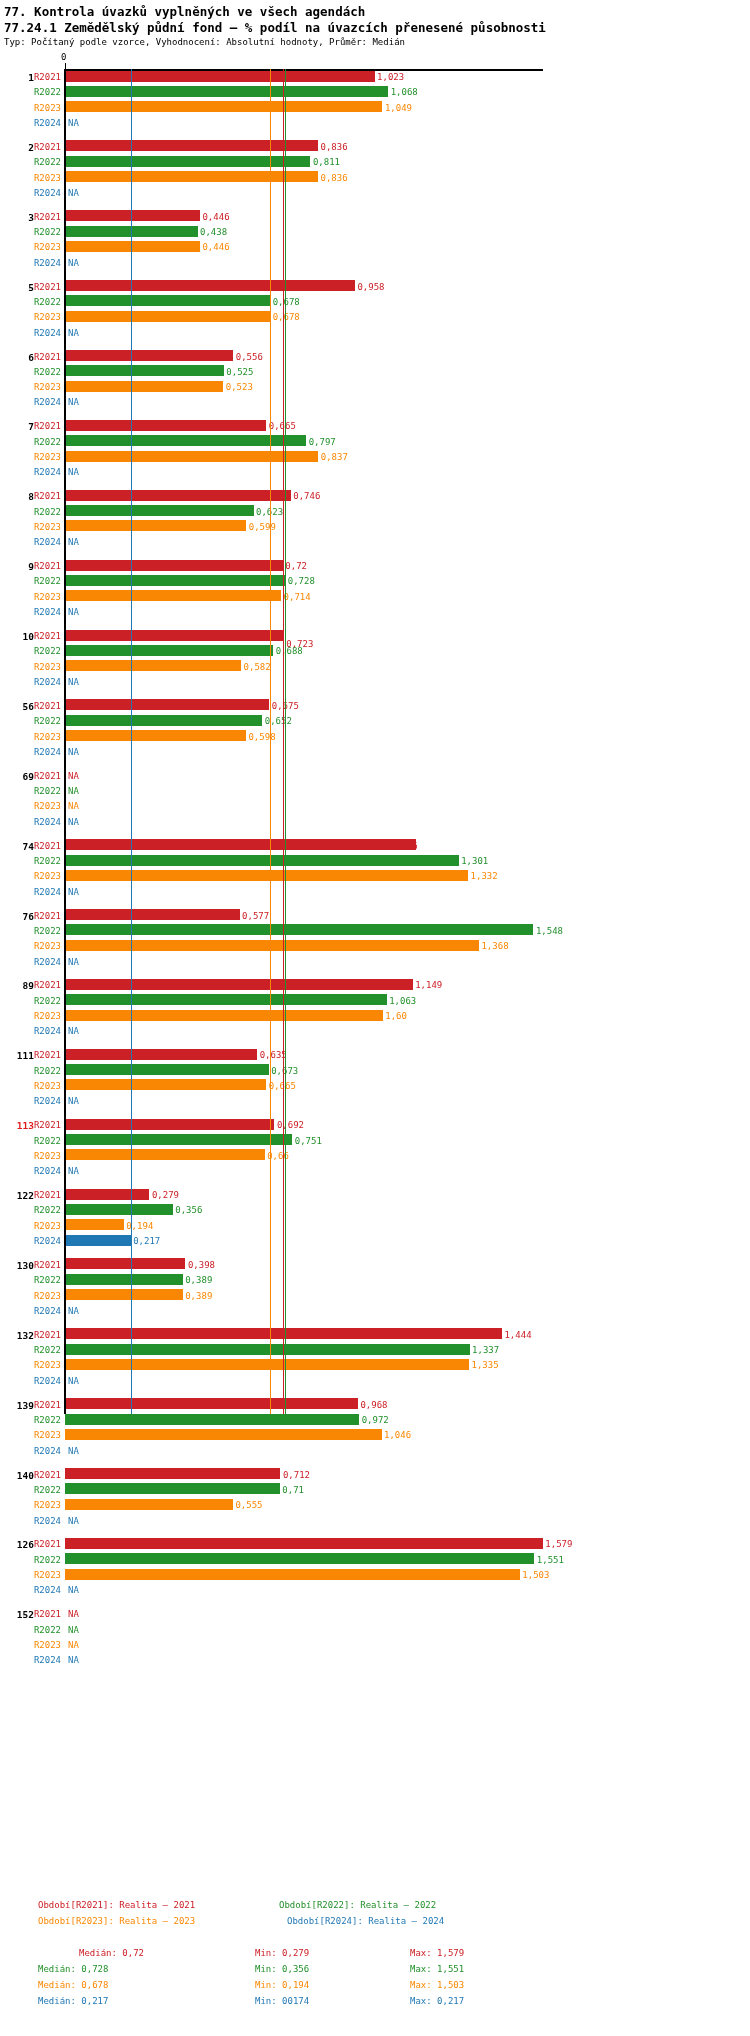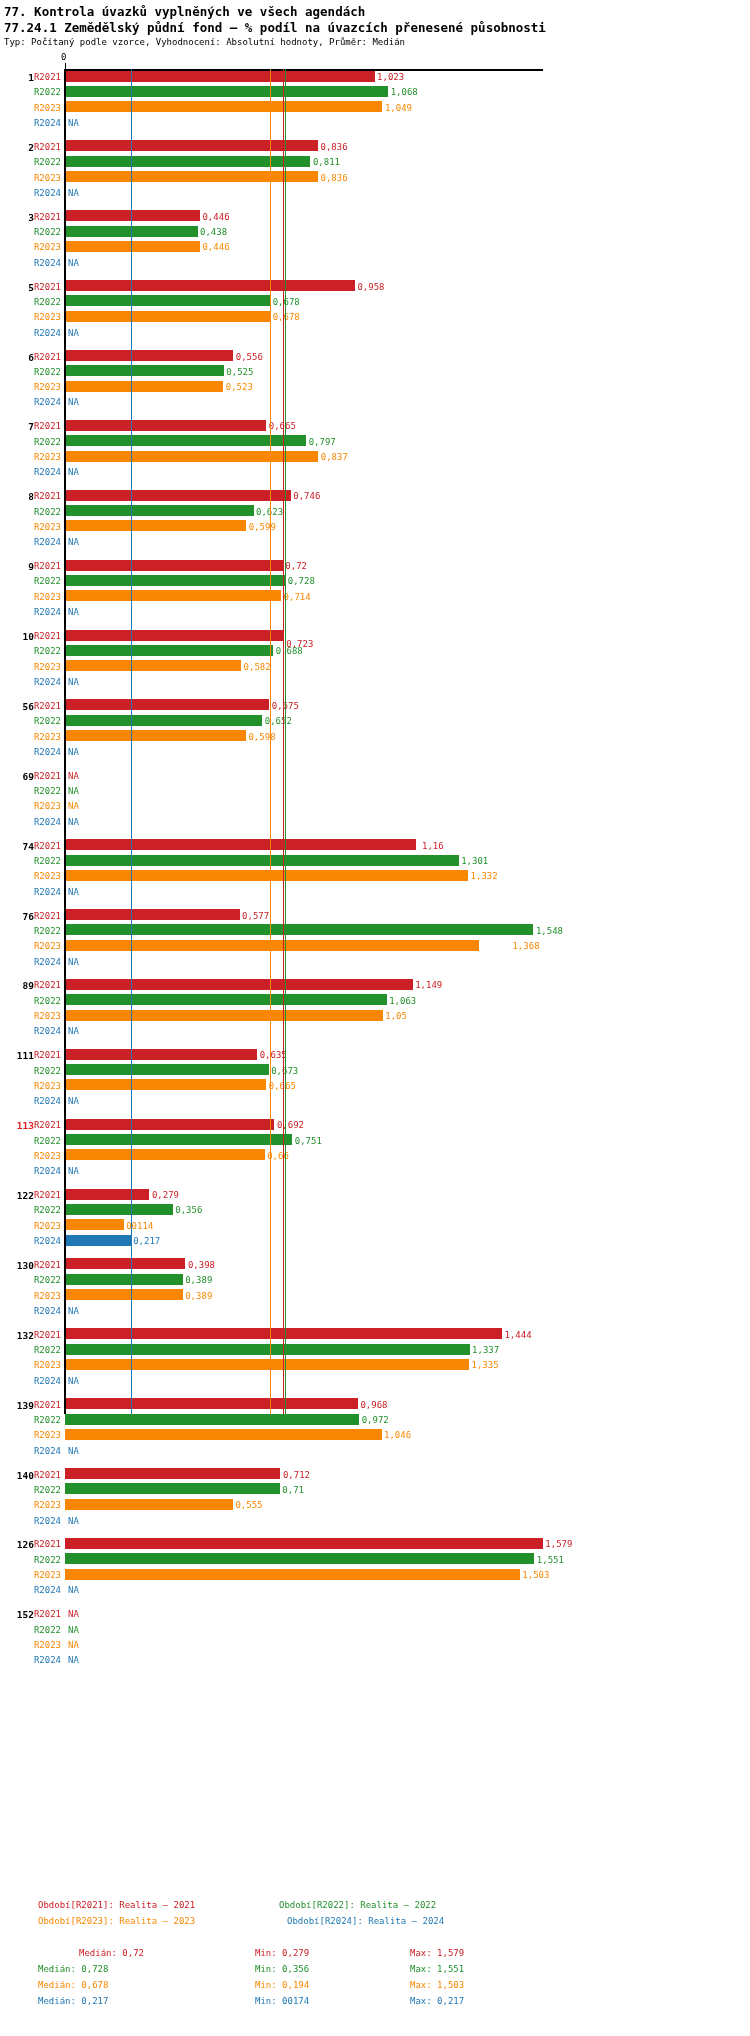--- a/index.html
+++ b/index.html
@@ -178,51 +178,51 @@
       <div class="na c2021" style="left: 68px; top: 718.8px;">NA</div>
       <div class="ser-label c2022" style="left: 25px; top: 734.12px;">R2022</div>
       <div class="na c2022" style="left: 68px; top: 734.12px;">NA</div>
       <div class="ser-label c2023" style="left: 25px; top: 749.44px;">R2023</div>
       <div class="na c2023" style="left: 68px; top: 749.44px;">NA</div>
       <div class="ser-label c2024" style="left: 25px; top: 764.76px;">R2024</div>
       <div class="na c2024" style="left: 68px; top: 764.76px;">NA</div>
       <div class="grp-label" style="left: 0px; top: 788.68px;">74</div>
       <div class="ser-label c2021" style="left: 25px; top: 788.68px;">R2021</div>
       <div class="bar b2021" style="left: 65px; top: 787.18px; width: 351.016px;"></div>
-      <div class="val c2021" style="left: 422px; top: 788.68px;">1,16</div>
+      <div class="val c2021" style="left: 396px; top: 788.68px;">1,16</div>
       <div class="ser-label c2022" style="left: 25px; top: 804px;">R2022</div>
       <div class="bar b2022" style="left: 65px; top: 802.5px; width: 393.683px;"></div>
       <div class="val c2022" style="left: 461.183px; top: 804px;">1,301</div>
       <div class="ser-label c2023" style="left: 25px; top: 819.32px;">R2023</div>
       <div class="bar b2023" style="left: 65px; top: 817.82px; width: 403.063px;"></div>
       <div class="val c2023" style="left: 470.563px; top: 819.32px;">1,332</div>
       <div class="ser-label c2024" style="left: 25px; top: 834.64px;">R2024</div>
       <div class="na c2024" style="left: 68px; top: 834.64px;">NA</div>
       <div class="grp-label" style="left: 0px; top: 858.56px;">76</div>
       <div class="ser-label c2021" style="left: 25px; top: 858.56px;">R2021</div>
       <div class="bar b2021" style="left: 65px; top: 857.06px; width: 174.6px;"></div>
       <div class="val c2021" style="left: 242.1px; top: 858.56px;">0,577</div>
       <div class="ser-label c2022" style="left: 25px; top: 873.88px;">R2022</div>
       <div class="bar b2022" style="left: 65px; top: 872.38px; width: 468.425px;"></div>
       <div class="val c2022" style="left: 535.925px; top: 873.88px;">1,548</div>
       <div class="ser-label c2023" style="left: 25px; top: 889.2px;">R2023</div>
       <div class="bar b2023" style="left: 65px; top: 887.7px; width: 413.957px;"></div>
-      <div class="val c2023" style="left: 481.457px; top: 889.2px; margin-left: 31px;">1,368</div>
+      <div class="val c2023" style="left: 481.457px; top: 889.2px;">1,368</div>
       <div class="ser-label c2024" style="left: 25px; top: 904.52px;">R2024</div>
       <div class="na c2024" style="left: 68px; top: 904.52px;">NA</div>
       <div class="grp-label" style="left: 0px; top: 928.44px;">89</div>
       <div class="ser-label c2021" style="left: 25px; top: 928.44px;">R2021</div>
       <div class="bar b2021" style="left: 65px; top: 926.94px; width: 347.687px;"></div>
       <div class="val c2021" style="left: 415.187px; top: 928.44px;">1,149</div>
       <div class="ser-label c2022" style="left: 25px; top: 943.76px;">R2022</div>
       <div class="bar b2022" style="left: 65px; top: 942.26px; width: 321.664px;"></div>
       <div class="val c2022" style="left: 389.164px; top: 943.76px;">1,063</div>
       <div class="ser-label c2023" style="left: 25px; top: 959.08px;">R2023</div>
       <div class="bar b2023" style="left: 65px; top: 957.58px; width: 317.73px;"></div>
-      <div class="val c2023" style="left: 385.23px; top: 959.08px;">1,05</div>
+      <div class="val c2023" style="left: 385.23px; top: 959.08px;">1,60</div>
       <div class="ser-label c2024" style="left: 25px; top: 974.4px;">R2024</div>
       <div class="na c2024" style="left: 68px; top: 974.4px;">NA</div>
       <div class="grp-label" style="left: 0px; top: 998.32px;">111</div>
       <div class="ser-label c2021" style="left: 25px; top: 998.32px;">R2021</div>
       <div class="bar b2021" style="left: 65px; top: 996.82px; width: 192.151px;"></div>
       <div class="val c2021" style="left: 259.651px; top: 998.32px;">0,635</div>
       <div class="ser-label c2022" style="left: 25px; top: 1013.64px;">R2022</div>
       <div class="bar b2022" style="left: 65px; top: 1012.14px; width: 203.65px;"></div>
       <div class="val c2022" style="left: 271.15px; top: 1013.64px;">0,673</div>
       <div class="ser-label c2023" style="left: 25px; top: 1028.96px;">R2023</div>
@@ -244,21 +244,21 @@
       <div class="na c2024" style="left: 68px; top: 1114.16px;">NA</div>
       <div class="grp-label" style="left: 0px; top: 1138.08px;">122</div>
       <div class="ser-label c2021" style="left: 25px; top: 1138.08px;">R2021</div>
       <div class="bar b2021" style="left: 65px; top: 1136.58px; width: 84.4254px;"></div>
       <div class="val c2021" style="left: 151.925px; top: 1138.08px;">0,279</div>
       <div class="ser-label c2022" style="left: 25px; top: 1153.4px;">R2022</div>
       <div class="bar b2022" style="left: 65px; top: 1151.9px; width: 107.726px;"></div>
       <div class="val c2022" style="left: 175.226px; top: 1153.4px;">0,356</div>
       <div class="ser-label c2023" style="left: 25px; top: 1168.72px;">R2023</div>
       <div class="bar b2023" style="left: 65px; top: 1167.22px; width: 58.7044px;"></div>
-      <div class="val c2023" style="left: 126.204px; top: 1168.72px;">00114</div>
+      <div class="val c2023" style="left: 126.204px; top: 1168.72px;">0,194</div>
       <div class="ser-label c2024" style="left: 25px; top: 1184.04px;">R2024</div>
       <div class="bar b2024" style="left: 65px; top: 1182.54px; width: 65.6642px;"></div>
       <div class="val c2024" style="left: 133.164px; top: 1184.04px;">0,217</div>
       <div class="grp-label" style="left: 0px; top: 1207.96px;">130</div>
       <div class="ser-label c2021" style="left: 25px; top: 1207.96px;">R2021</div>
       <div class="bar b2021" style="left: 65px; top: 1206.46px; width: 120.435px;"></div>
       <div class="val c2021" style="left: 187.935px; top: 1207.96px;">0,398</div>
       <div class="ser-label c2022" style="left: 25px; top: 1223.28px;">R2022</div>
       <div class="bar b2022" style="left: 65px; top: 1221.78px; width: 117.711px;"></div>
       <div class="val c2022" style="left: 185.211px; top: 1223.28px;">0,389</div>

